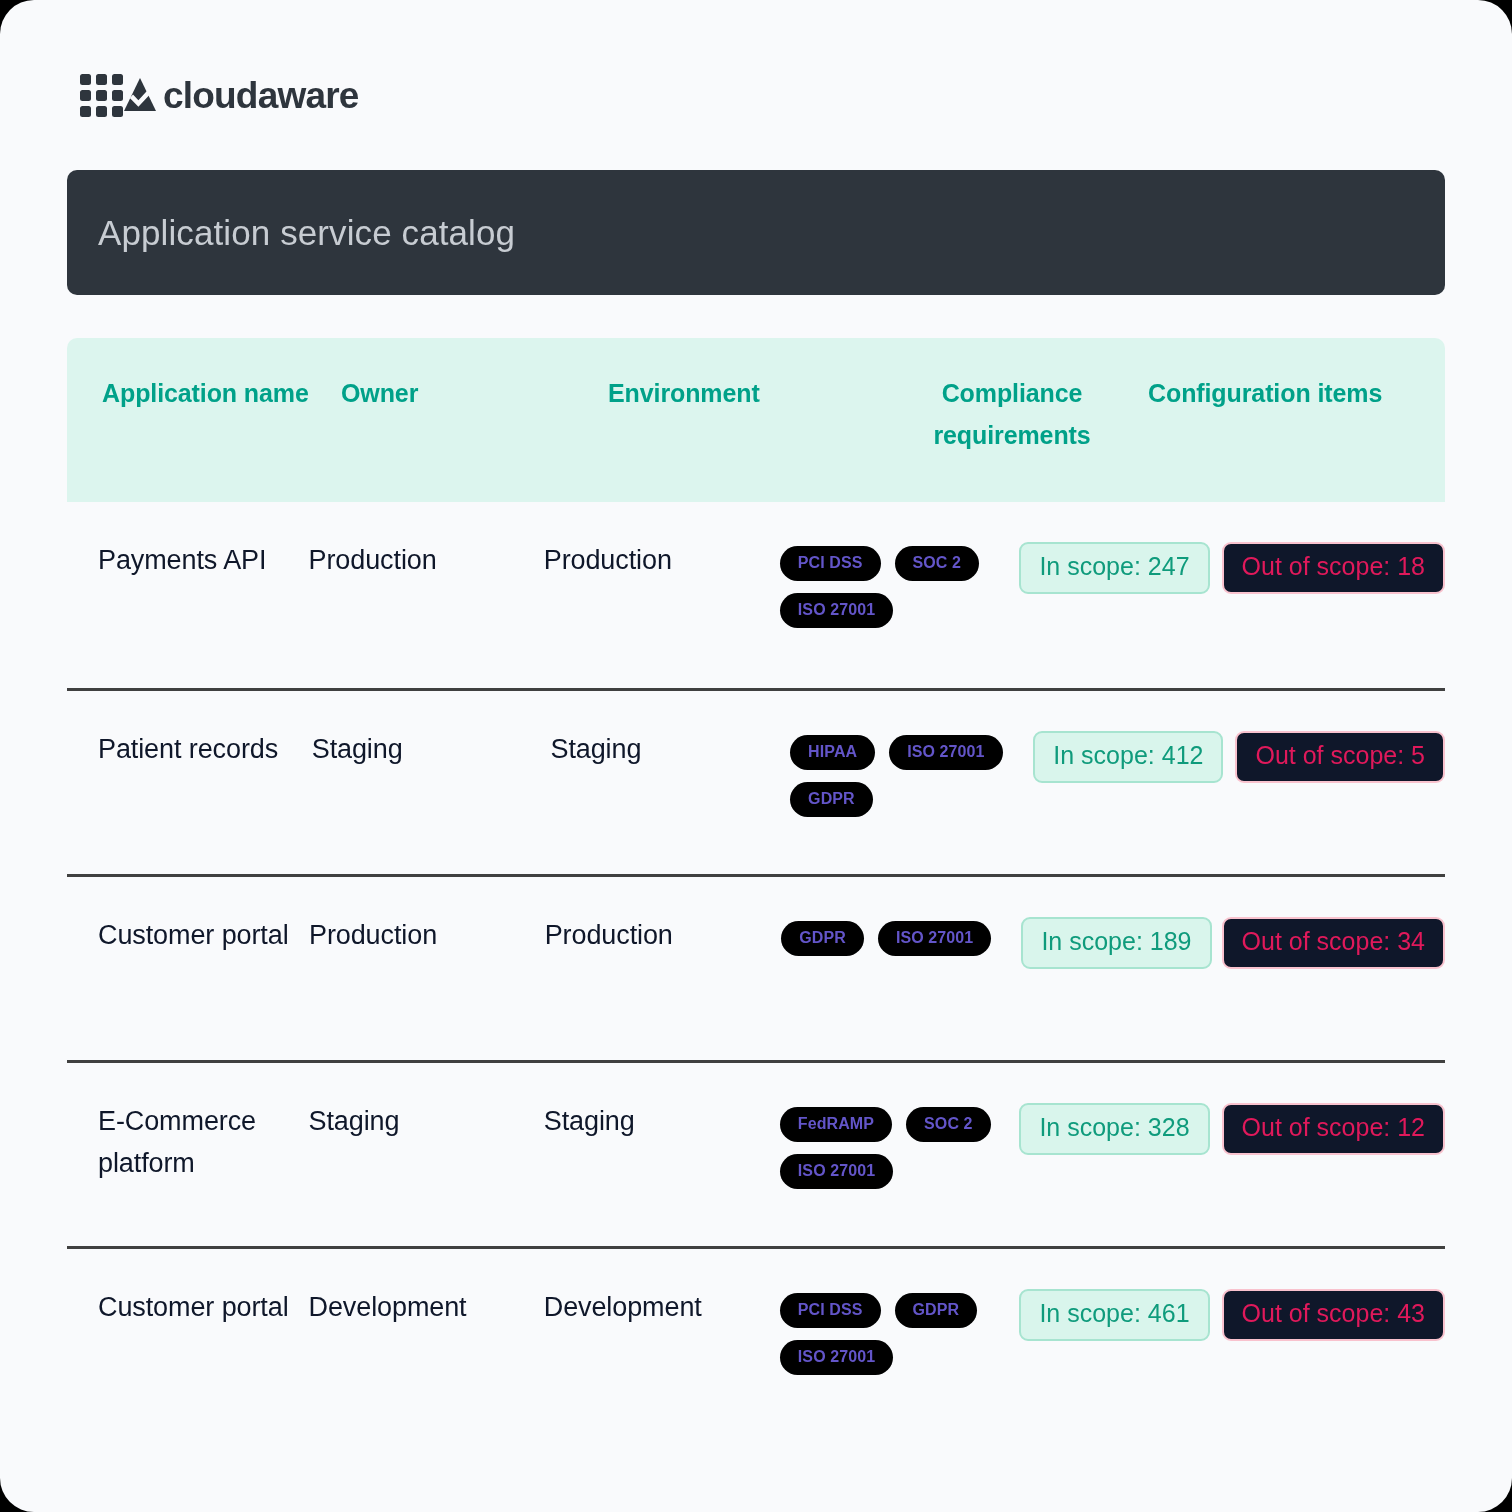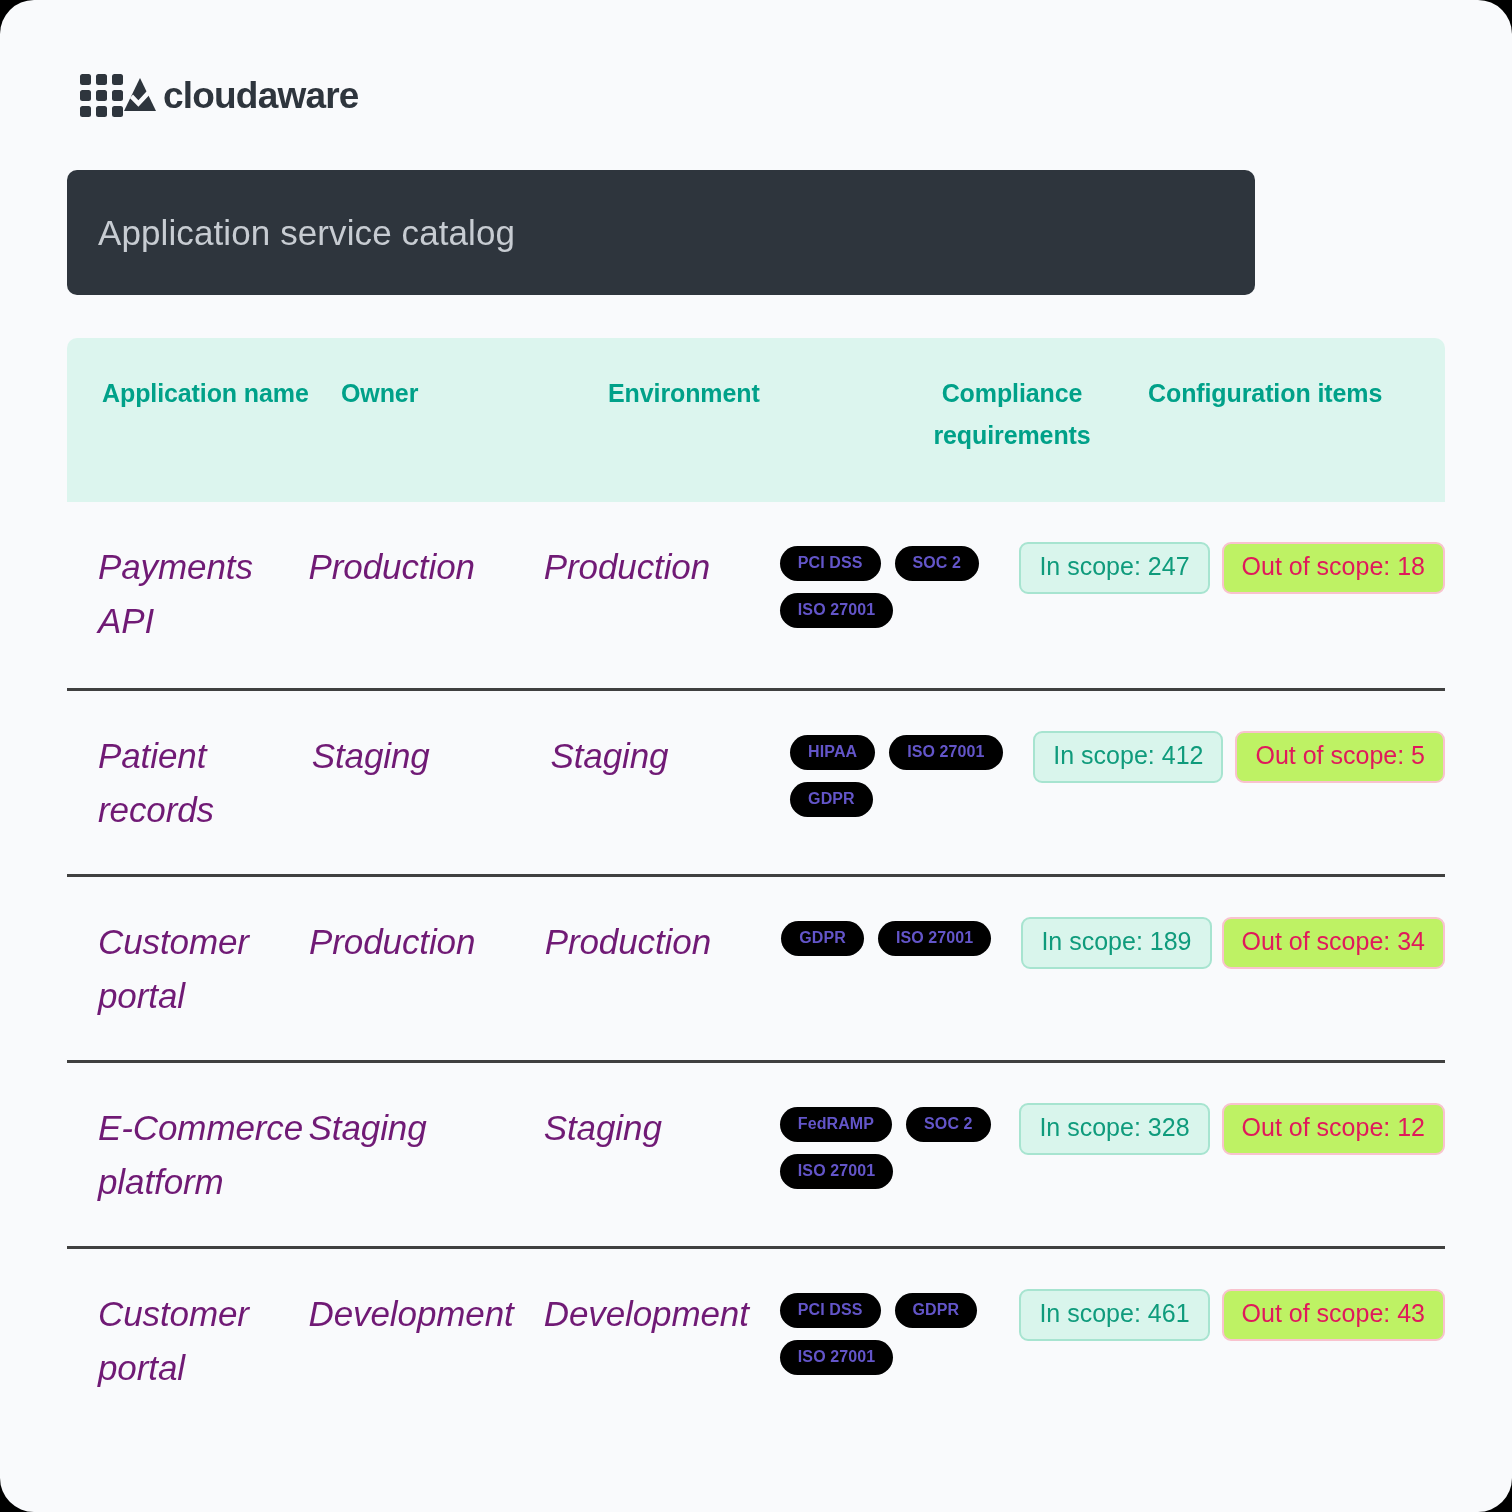--- a/index.html
+++ b/index.html
@@ -55,21 +55,21 @@
     letter-spacing: -0.8px;
     color: #2E353D;
     line-height: 1;
   }
 
   
   .title-banner {
     position: absolute;
     left: 67px;
     top: 170px;
-    width: 1188px;
+    width: 1378px;
     height: 125px;
     background: #2E353D;
     border-radius: 10px;
     display: flex;
     align-items: center;
     padding-left: 31px;
   }
   .title-banner-text {
     font-size: 35px;
     color: #C7CCD2;
@@ -106,25 +106,24 @@
 
   .row {
     display: flex;
     position: relative;
     padding-top: 38px;
     min-height: 186px;
   }
   .row + .row { border-top: 3px solid #404040; }
 
   .cell-text {
-    font-size: 35px;
-    color: #701a75;
+    font-size: 27px;
+    color: #0f172a;
     line-height: 1.55;
     letter-spacing: -0.1px;
-    font-style: italic;
   }
 
   
   .pill-wrap {
     display: flex;
     flex-wrap: wrap;
     gap: 12px 14px;
     padding-right: 18px;
     padding-top: 6px;
     max-width: 262px;
@@ -156,21 +155,21 @@
     padding: 8px 18px 10px 18px;
     line-height: 1.18;
     white-space: nowrap;
   }
   .badge-in {
     background: #D9F5EC;
     border: 2px solid #A7E4D0;
     color: #0F9B7C;
   }
   .badge-out {
-    background: #bef264;
+    background: #0f172a;
     border: 2px solid #F9C2CE;
     color: #E0195B;
   }
 </style>
 </head>
 <body>
 
 <div id="page">
 
   <div class="brand">

